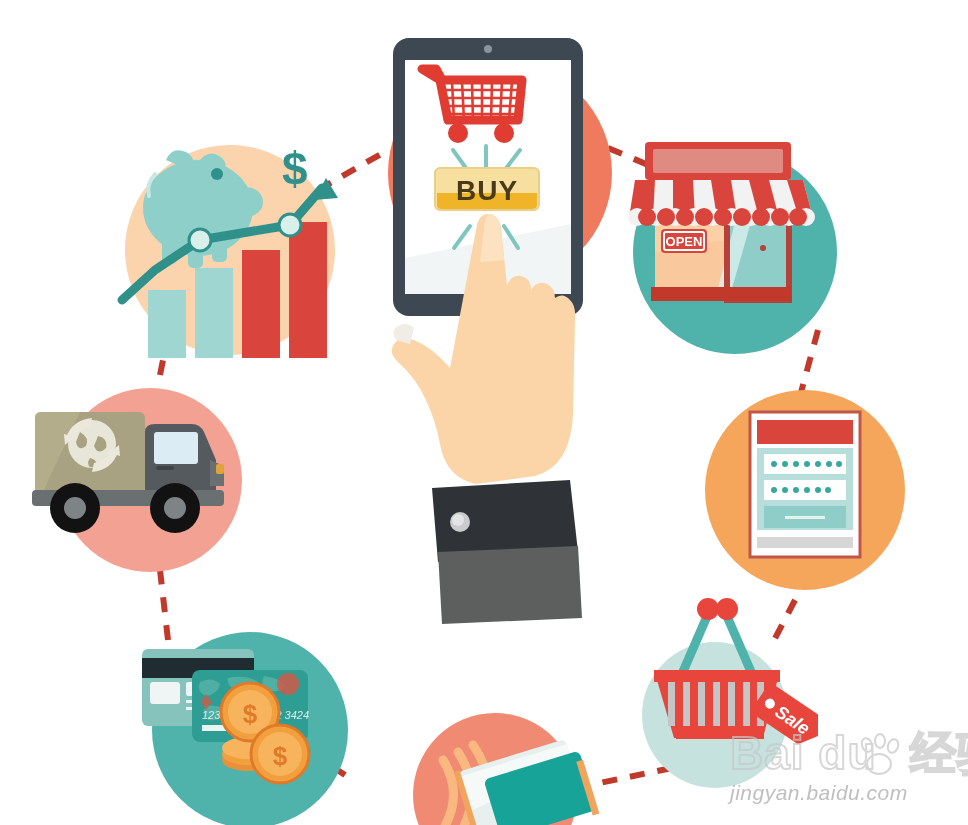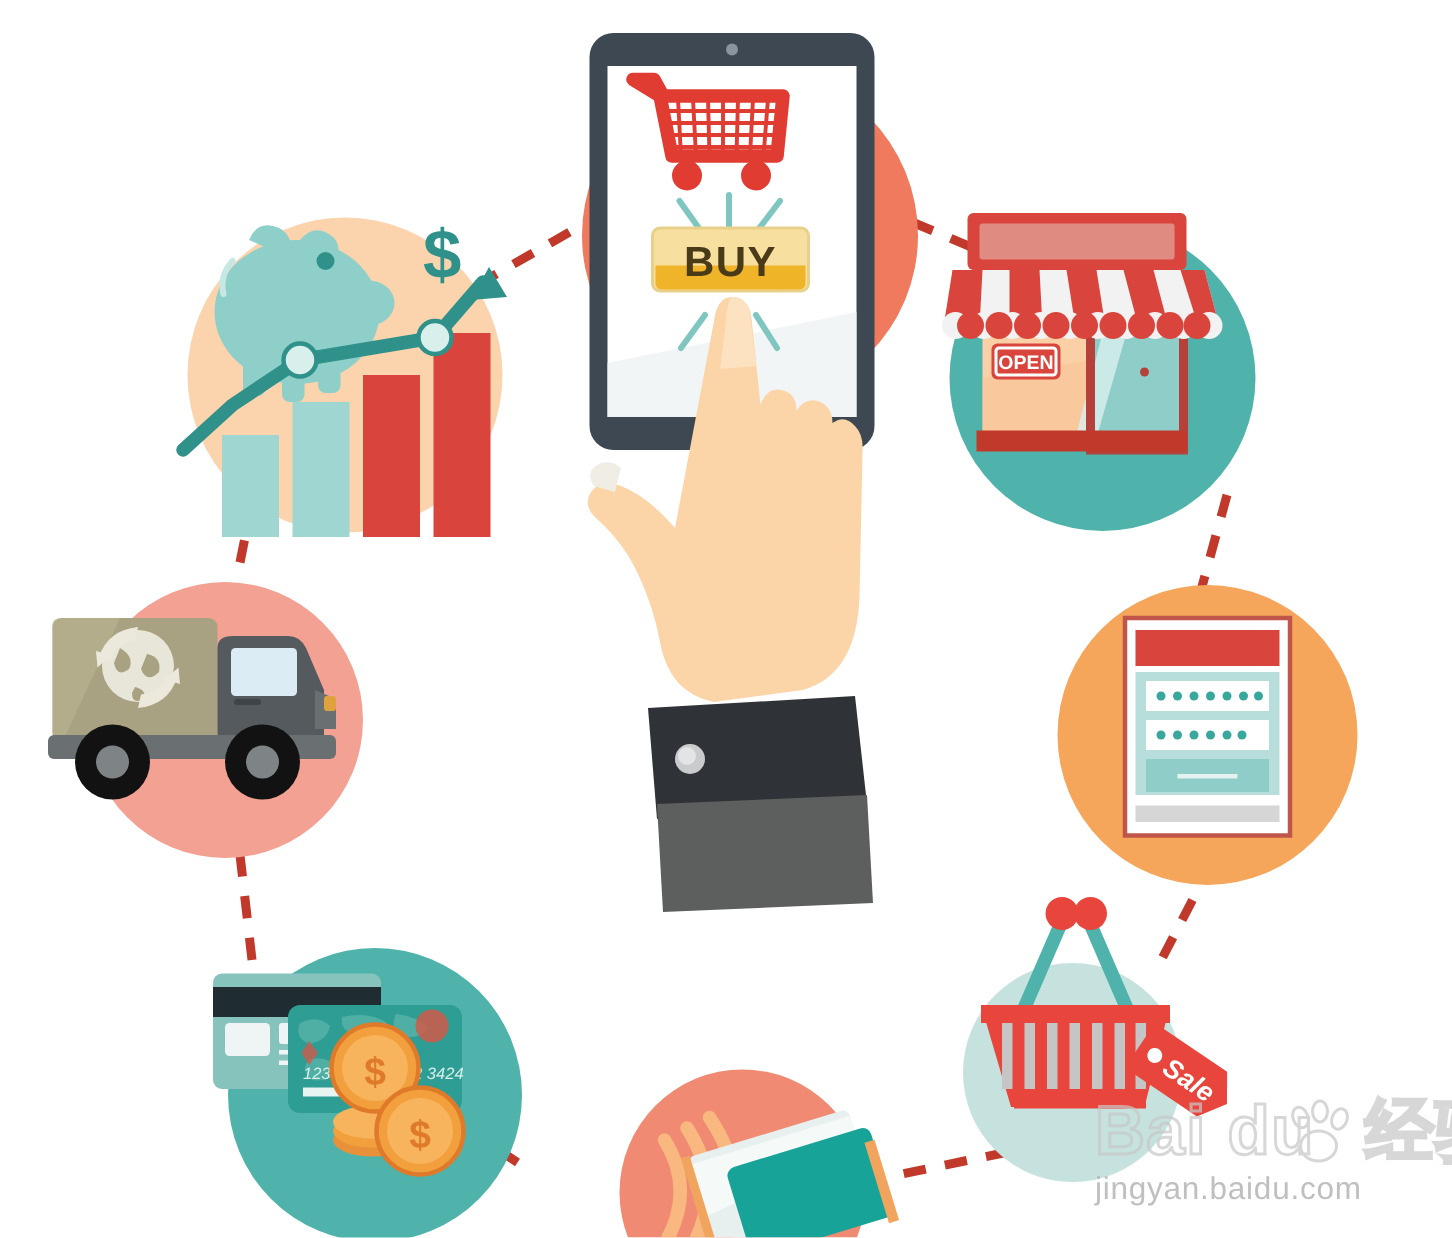--- a/index.html
+++ b/index.html
@@ -5,21 +5,21 @@
   html,body{margin:0;padding:0;background:#ffffff;}
   body{width:968px;height:825px;overflow:hidden;font-family:"Liberation Sans",sans-serif;position:relative;}
   #stage{position:absolute;left:0;top:0;width:968px;height:825px;background:#fff;overflow:hidden;}
   .node{position:absolute;}
   svg{display:block;overflow:visible;}
   #dashes{position:absolute;left:0;top:0;width:968px;height:825px;pointer-events:none;}
   
   #wm{position:absolute;right:8px;bottom:6px;width:230px;height:92px;}
   #wm .wmtop{font-size:46px;font-weight:bold;color:rgba(255,255,255,0.0);-webkit-text-stroke:2px rgba(200,200,200,.72);
       letter-spacing:1px;line-height:52px;white-space:nowrap;}
-  #wm .wmurl{font-size:21px;color:rgba(170,170,170,.75);letter-spacing:.5px;white-space:nowrap;margin-top:2px;}
+  #wm .wmurl{font-size:21px;color:rgba(170,170,170,.75);letter-spacing:.5px;white-space:nowrap;margin-top:2px;font-style:italic;}
   .paw{position:absolute;left:126px;top:6px;width:46px;height:46px;}
 </style>
 </head>
 <body>
 
 <div id="stage">
 
   <svg id="dashes" viewBox="0 0 968 825">
     <g fill="none" stroke="#c0392b" stroke-width="6" stroke-linecap="butt" stroke-dasharray="15 13">
       <path d="M318,190 L388,150"></path>
@@ -276,21 +276,21 @@
         <circle cx="55" cy="128" r="25" fill="#121212"></circle>
           <circle cx="55" cy="128" r="11" fill="#7e8386"></circle>
       </g>
       <g>
         <circle cx="155" cy="128" r="25" fill="#121212"></circle>
           <circle cx="155" cy="128" r="11" fill="#7e8386"></circle>
       </g>
     </svg>
   </div>
 
-  <div class="node" style="left:370px;top:12px;width:260px;height:600px;">
+  <div class="node" style="left:370px;top:28px;width:260px;height:600px;">
     <svg width="260" height="600" viewBox="0 0 260 600">
       <circle cx="130" cy="145" r="112" fill="#ef7a5e"></circle>
 
       <rect x="23" y="10" width="190" height="278" rx="16" fill="#3d4852"></rect>
       <rect x="35" y="32" width="166" height="234" fill="#ffffff"></rect>
       <circle cx="118" cy="21" r="4" fill="#8a949c"></circle>
       <path d="M35,230 L201,196 L201,266 L35,266z" fill="#eef3f5" opacity=".85"></path>
 
       <g fill="#e03c31">
         <path d="M52,41 L66,41 L72,52 L152,52 L148,92 L78,92 L70,52 z" fill="none" stroke="#e03c31" stroke-width="9" stroke-linejoin="round"></path>

